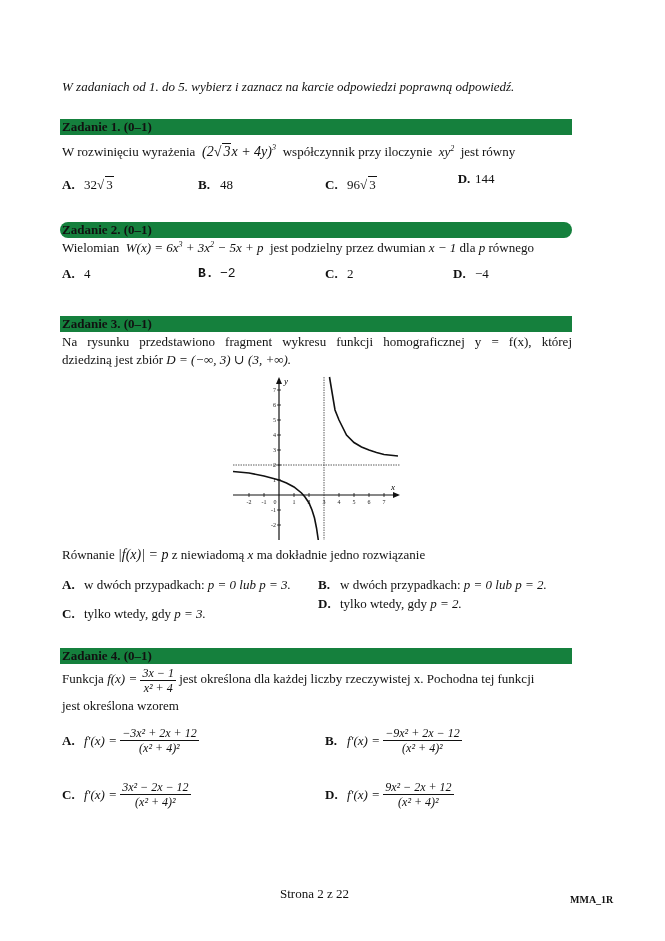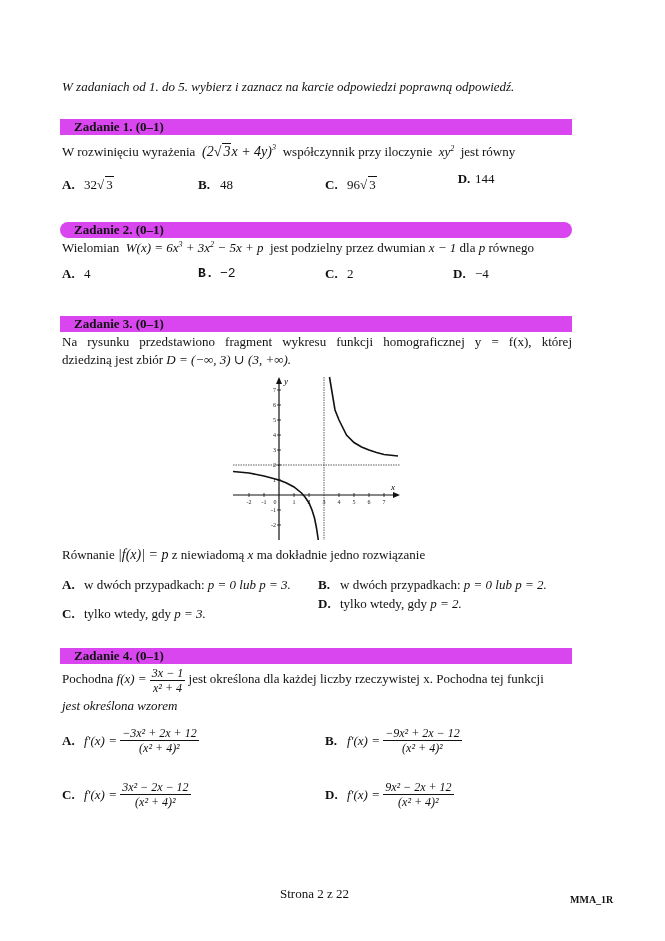--- a/index.html
+++ b/index.html
@@ -4,22 +4,22 @@
 <style>
   html, body { margin: 0; padding: 0; }
   body {
     width: 665px; height: 941px; background: #ffffff; position: relative;
     font-family: "Liberation Serif", "DejaVu Serif", serif; color: #111; font-size: 13px;
     overflow: hidden;
   }
   .abs { position: absolute; }
   .intro { left: 62px; top: 79px; font-style: italic; font-size: 13px; }
   .bar {
-    position: absolute; left: 60px; width: 512px; height: 16px; background: #d946ef;
-    font-weight: bold; font-size: 13px; line-height: 16px; padding-left: 14px; box-sizing: border-box;
+    position: absolute; left: 60px; width: 512px; height: 16px; background: #15803d;
+    font-weight: bold; font-size: 13px; line-height: 16px; padding-left: 2px; box-sizing: border-box;
   }
   .line { position: absolute; left: 62px; font-size: 13px; white-space: nowrap; }
   .just { width: 510px; text-align: justify; text-align-last: justify; white-space: normal; }
   .opt { position: absolute; font-size: 13px; white-space: nowrap; }
   .opt b { font-weight: bold; display: inline-block; width: 22px; }
   i.m { font-style: italic; }
   .sqrt { border-top: 1px solid #111; padding: 0 1px; margin-left: 1px; }
   .frac { display: inline-flex; flex-direction: column; align-items: center; vertical-align: middle; font-size: 12px; line-height: 14px; }
   .frac .num { border-bottom: 1px solid #111; padding: 0 2px; }
   .frac .den { padding: 0 2px; }
@@ -140,29 +140,29 @@
   <i class="m">x</i>
   <span>ma dokładnie jedno rozwiązanie</span>
 </div>
 <div class="opt" style="left:62px; top:577px;"><b>A.</b><span>w dwóch przypadkach:</span> <i class="m">p = 0 lub p = 3.</i></div>
 <div class="opt" style="left:318px; top:577px;"><b>B.</b><span>w dwóch przypadkach:</span> <i class="m">p = 0 lub p = 2.</i></div>
 <div class="opt" style="left:62px; top:596px;margin-top:10px;"><b>C.</b><span>tylko wtedy, gdy</span> <i class="m">p = 3.</i></div>
 <div class="opt" style="left:318px; top:596px;"><b>D.</b><span>tylko wtedy, gdy</span> <i class="m">p = 2.</i></div>
 
 <div class="bar" style="top:648px;">Zadanie 4. (0–1)</div>
 <div class="line" style="top:666px; line-height:16px;">
-  <span>Pochodna</span>
+  <span>Funkcja</span>
   <i class="m">f(x) =</i>
   <span class="frac">
       <i class="num">3x − 1</i>
       <i class="den">x² + 4</i>
     </span>
   <span>jest określona dla każdej liczby rzeczywistej x. Pochodna tej funkcji</span>
 </div>
-<div class="line" style="top:698px;font-style:italic;">jest określona wzorem</div>
+<div class="line" style="top:698px;">jest określona wzorem</div>
 
 <div class="opt" style="left:62px; top:726px;"><b style="vertical-align:middle;">A.</b><i class="m" style="vertical-align:middle;">f′(x) =</i> <span class="frac">
       <i class="num">−3x² + 2x + 12</i>
       <i class="den">(x² + 4)²</i>
     </span></div>
 <div class="opt" style="left:325px; top:726px;"><b style="vertical-align:middle;">B.</b><i class="m" style="vertical-align:middle;">f′(x) =</i> <span class="frac">
       <i class="num">−9x² + 2x − 12</i>
       <i class="den">(x² + 4)²</i>
     </span></div>
 <div class="opt" style="left:62px; top:780px;"><b style="vertical-align:middle;">C.</b><i class="m" style="vertical-align:middle;">f′(x) =</i> <span class="frac">

